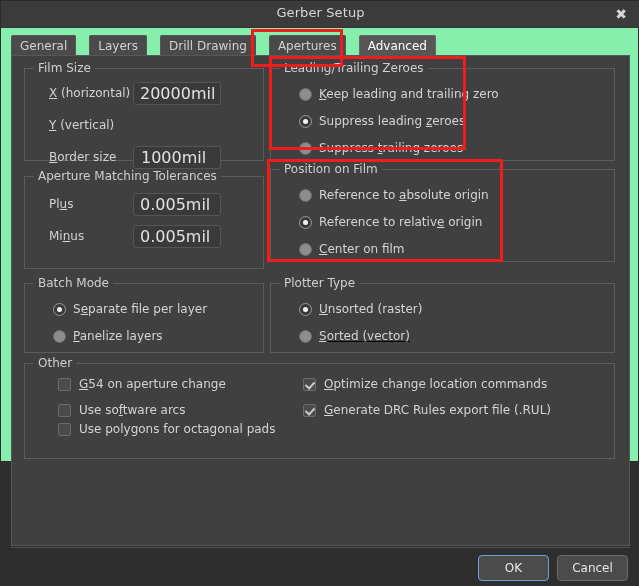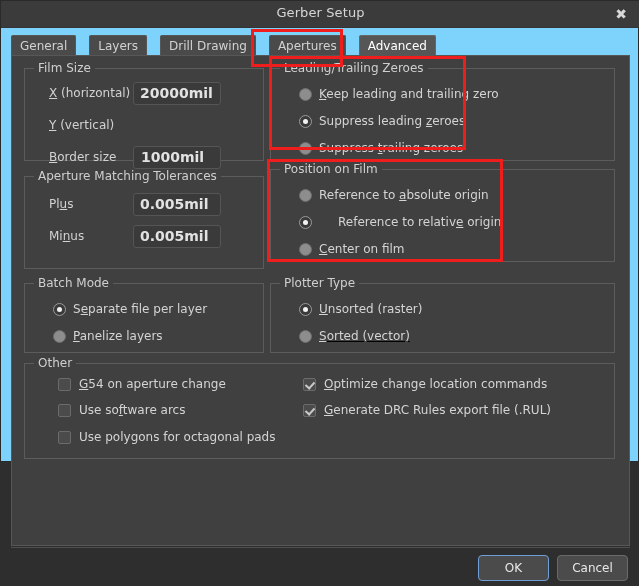--- a/index.html
+++ b/index.html
@@ -5,21 +5,21 @@
   * { box-sizing: border-box; margin: 0; padding: 0; }
   html, body {
     width: 639px; height: 586px;
     background: #2e2e2e;
     font-family: "DejaVu Sans", "Liberation Sans", sans-serif;
     overflow: hidden;
   }
   #dialog {
     position: relative;
     width: 639px; height: 462px;
-    background: #7dd3fc;
+    background: #86efac;
     border: 1px solid #2a2a2a;
   }
   
   #titlebar {
     position: absolute; left: 0; top: 0; width: 639px; height: 27px;
     background: #3b3b3b;
     border-bottom: 1px solid #343434;
   }
   #title-text {
     position: absolute; left: 0; top: 4px; width: 639px;
@@ -83,27 +83,26 @@
     font-size: 12px; color: #d2d2d2;
     white-space: nowrap;
   }
   .field-label u { text-decoration: underline; }
   .textbox {
     position: absolute;
     width: 88px; height: 23px;
     background: #3a3a3a;
     border: 1px solid #555;
     border-radius: 3px;
-    font-size: 14px; color: #e2e2e2;
+    font-size: 16px; color: #e2e2e2;
     padding: 0 6px;
     line-height: 21px;
     white-space: nowrap;
     overflow: hidden;
     cursor: text;
-    font-weight: bold;
   }
   
   .radio-row {
     position: absolute;
     display: flex; align-items: center;
     cursor: pointer;
     white-space: nowrap;
   }
   .radio-mark {
     width: 13px; height: 13px;
@@ -248,21 +247,21 @@
       </div>
     </div>
 
     <div class="group" style="left:258px; top:113px; width:345px; height:93px;">
       <div class="group-title">Position on Film</div>
 
       <div class="radio-row" style="left:28px; top:18px;">
         <span class="radio-mark"></span>
         <span class="radio-label">Reference to <u>a</u>bsolute origin</span>
       </div>
-      <div class="radio-row checked" style="left:28px; top:45px;gap:19px;">
+      <div class="radio-row checked" style="left:28px; top:45px;">
         <span class="radio-mark"></span>
         <span class="radio-label">Reference to relativ<u>e</u> origin</span>
       </div>
       <div class="radio-row" style="left:28px; top:72px;">
         <span class="radio-mark"></span>
         <span class="radio-label"><u>C</u>enter on film</span>
       </div>
     </div>
 
     <div class="group" style="left:258px; top:227px; width:345px; height:70px;">
@@ -282,21 +281,21 @@
       <div class="group-title">Other</div>
 
       <div class="check-row" style="left:33px; top:13px;">
         <span class="check-mark"></span>
         <span class="check-label"><u>G</u>54 on aperture change</span>
       </div>
       <div class="check-row" style="left:33px; top:39px;">
         <span class="check-mark"></span>
         <span class="check-label">Use so<u>f</u>tware arcs</span>
       </div>
-      <div class="check-row" style="left:33px; top:66px;">
+      <div class="check-row" style="left:33px; top:58px;">
         <span class="check-mark"></span>
         <span class="check-label">Use polygons for octagonal pads</span>
       </div>
 
       <div class="check-row checked" style="left:278px; top:13px;">
         <span class="check-mark"></span>
         <span class="check-label"><u>O</u>ptimize change location commands</span>
       </div>
       <div class="check-row checked" style="left:278px; top:39px;">
         <span class="check-mark"></span>

